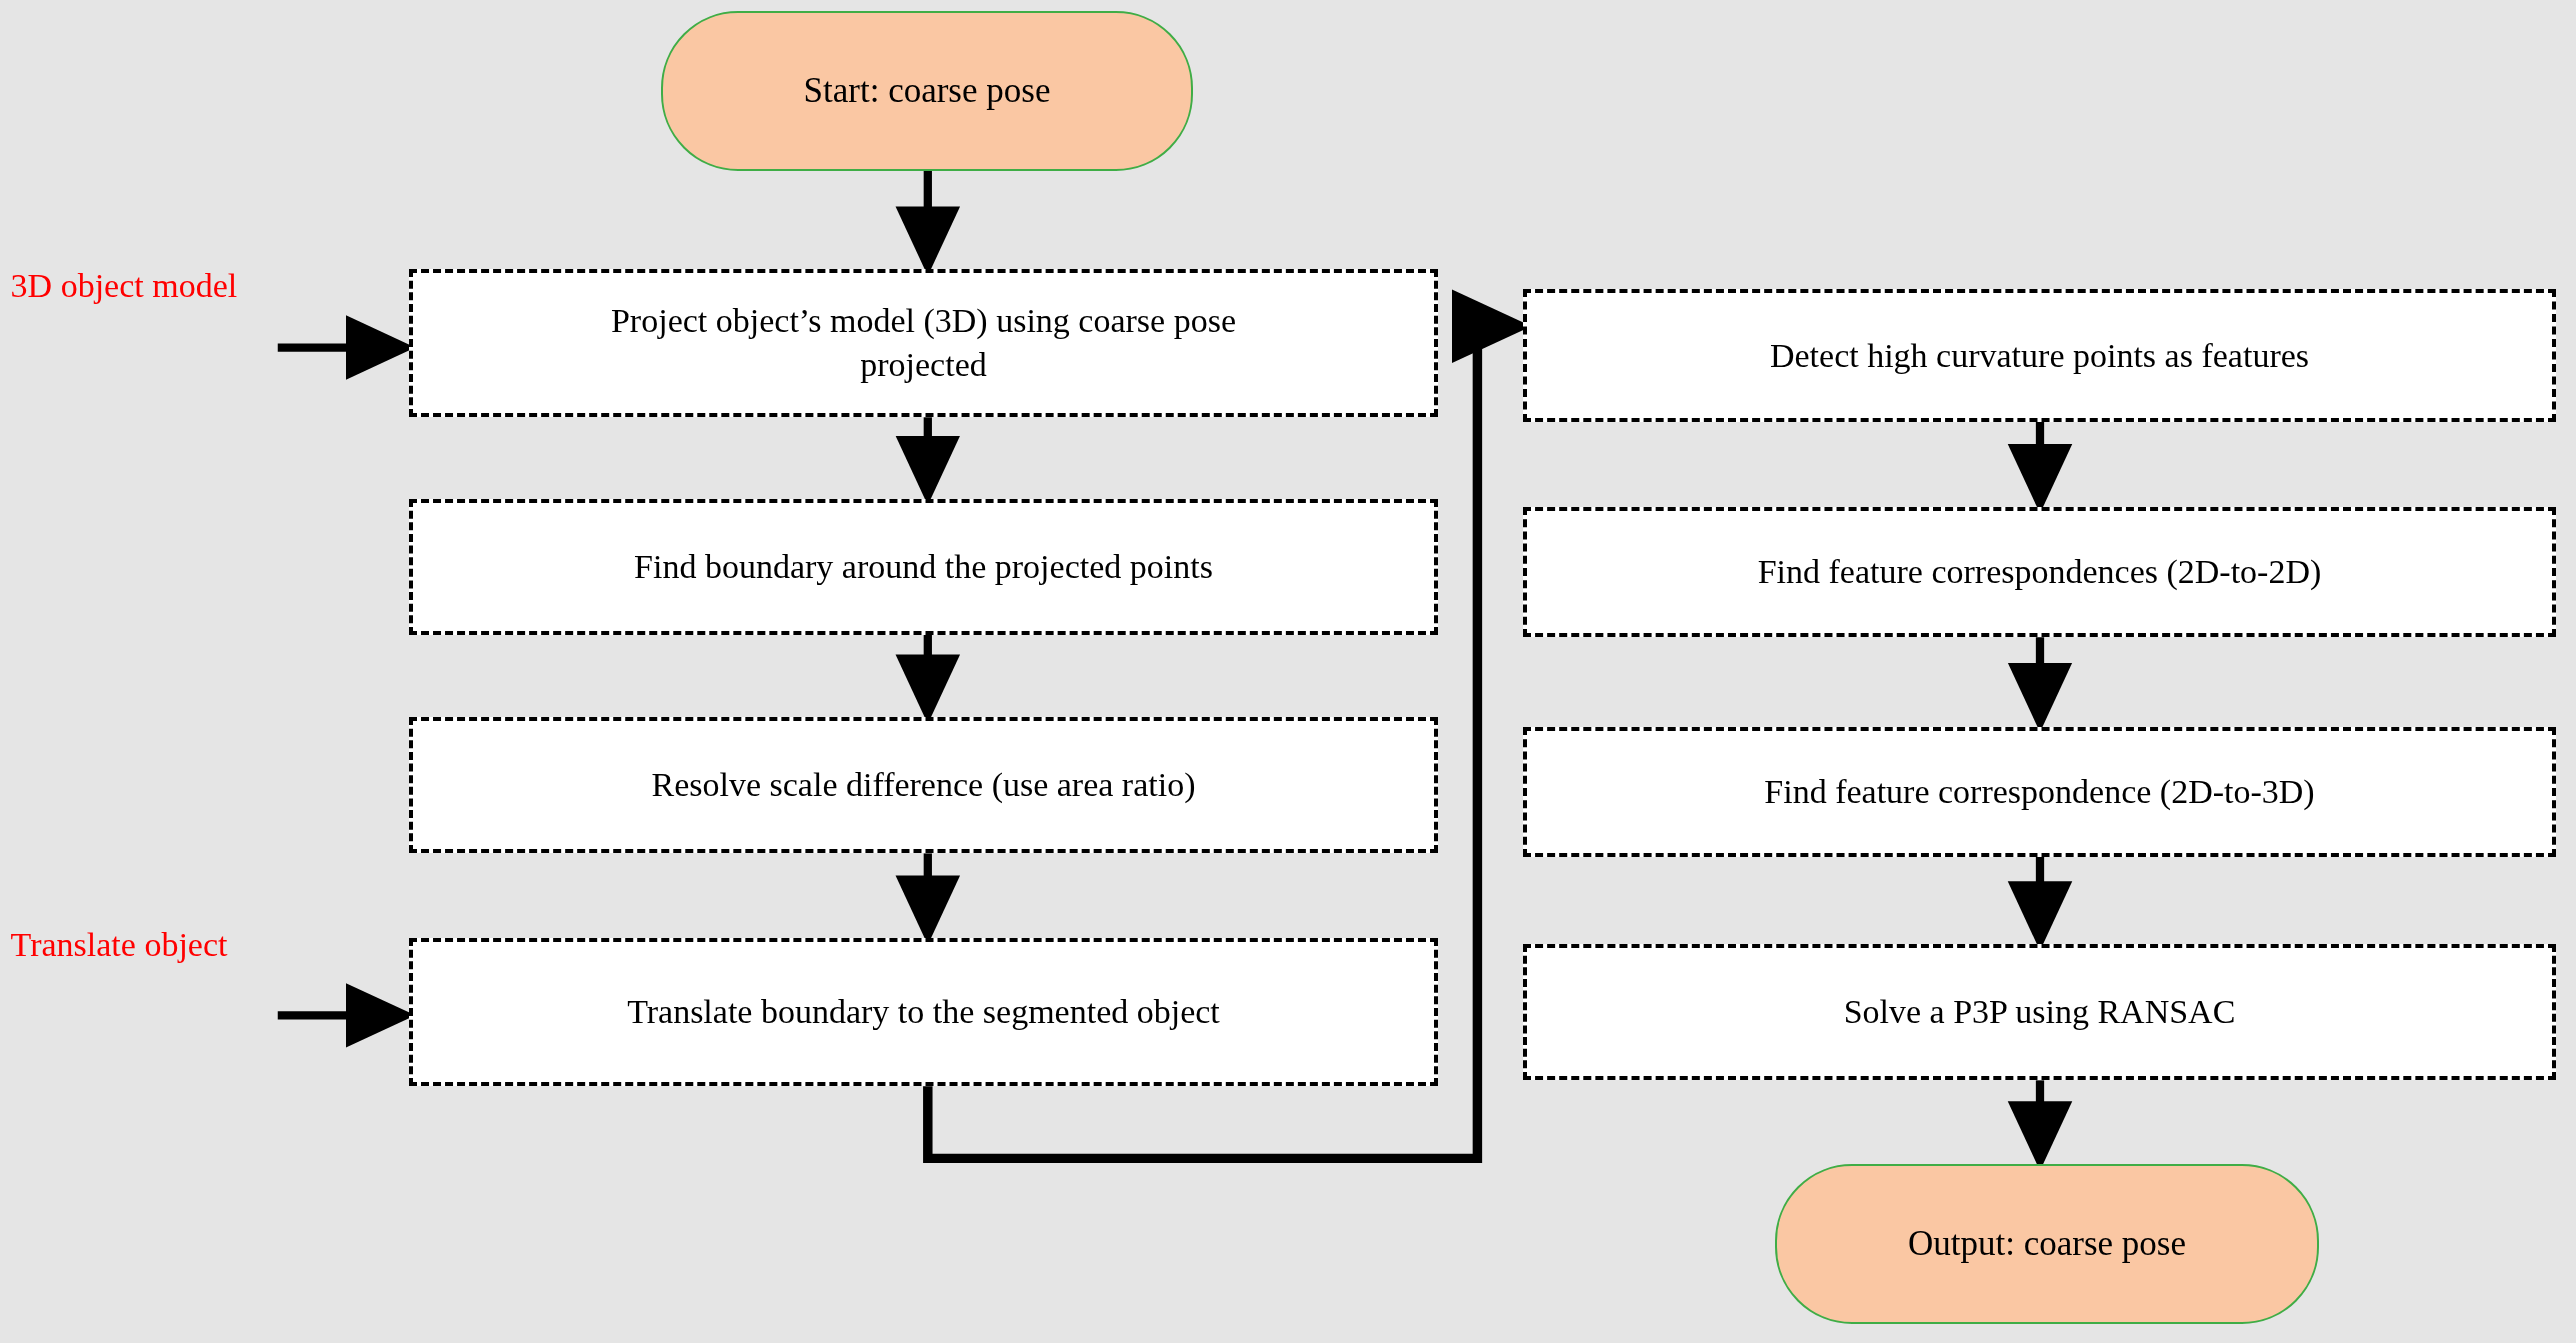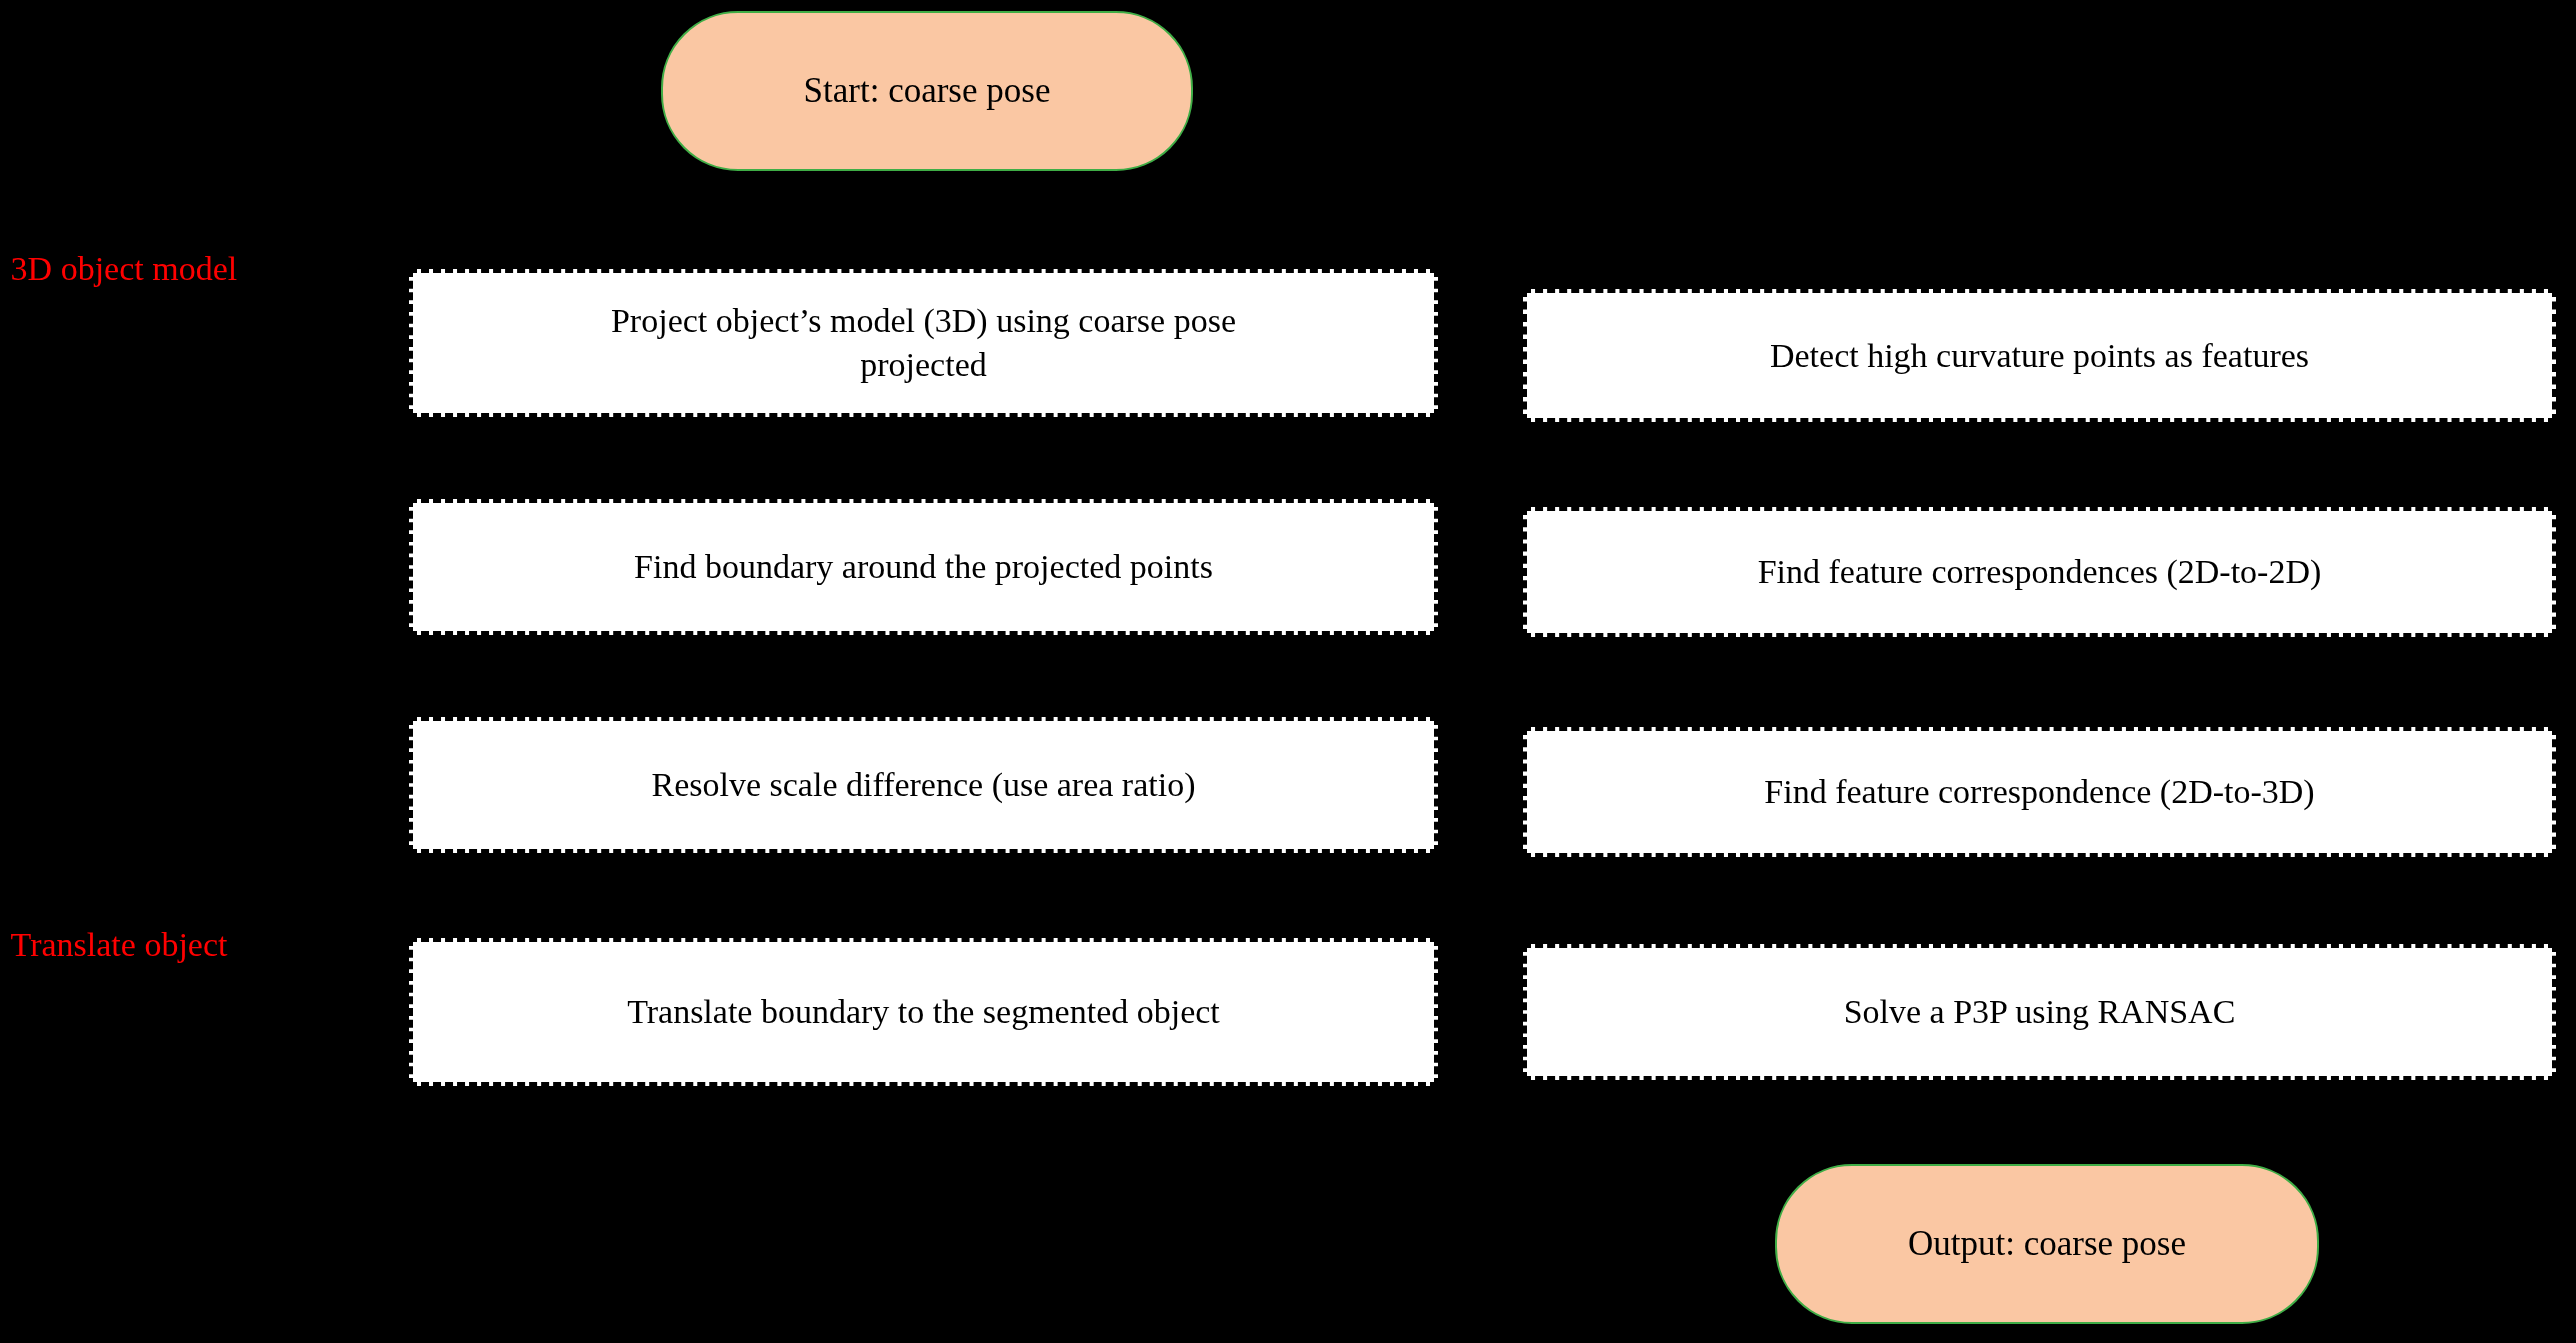--- a/index.html
+++ b/index.html
@@ -4,21 +4,21 @@
 <style>
   html, body {
     margin: 0;
     padding: 0;
     background: #ffffff;
   }
   #canvas {
     position: relative;
     width: 2576px;
     height: 1344px;
-    background: #000000;
+    background: #e5e5e5;
     font-family: "Liberation Serif", "DejaVu Serif", serif;
     overflow: hidden;
   }
   
   .terminal {
     position: absolute;
     box-sizing: border-box;
     background: #FAC7A3;
     border: 2.4px solid #3FAD46;
     border-radius: 77px;
@@ -65,21 +65,21 @@
   .col-right.row4 { top: 944px; height: 136px; }
 
   
   .side-label {
     position: absolute;
     color: #FF0000;
     font-size: 34px;
     white-space: nowrap;
     line-height: 1;
   }
-  #label-3d-object-model  { left: 10.6px; top: 252px; text-align: right; }
+  #label-3d-object-model  { left: 10.6px; top: 269px; text-align: right; }
   #label-segmented-object { left: 10.6px; top: 928px; }
 
   
   #connectors {
     position: absolute;
     left: 0; top: 0;
     width: 2576px;
     height: 1344px;
     pointer-events: none;
   }

